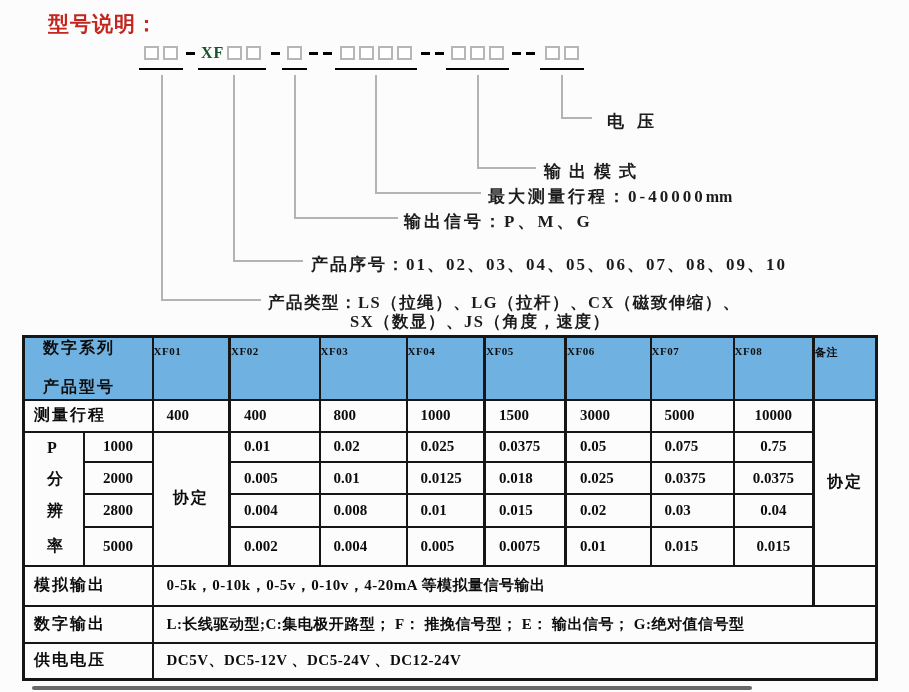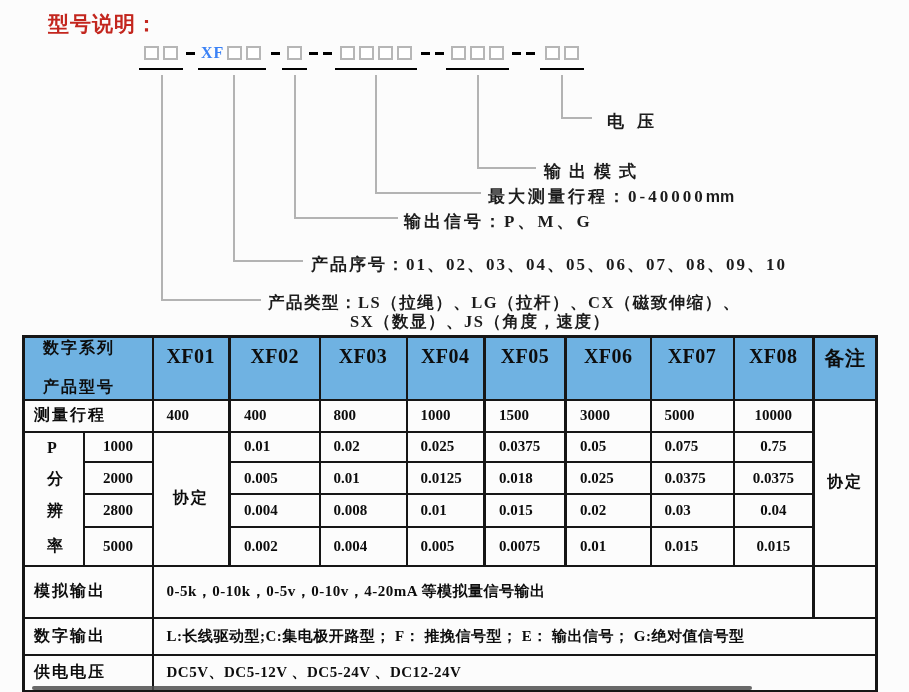--- a/index.html
+++ b/index.html
@@ -18,57 +18,57 @@
   .mg {
     position:absolute; top:43px; height:20px;
     border-bottom:2px solid #000; padding:2px 3px 3px 3px;
     white-space:nowrap; line-height:14px;
   }
   .mbox {
     display:inline-block; box-sizing:border-box; width:15px; height:14px;
     border:2px solid #b6b6b6; background:#fff; margin:0 2px; vertical-align:middle;
   }
   .mg-prefix {
-    display:inline-block; font-size:16px; font-weight:bold; color:#3b82f6;
+    display:inline-block; font-size:16px; font-weight:bold; color:#14532d;
     letter-spacing:1px; vertical-align:middle; margin-right:1px;
   }
   .dash1, .dash2 { position:absolute; top:52px; height:3px; background:#000; }
   .dash1 { width:9px; }
   .dash2 { width:9px; box-shadow:14px 0 0 #000; }
   
   .vline { position:absolute; width:2px; background:#b3b3b3; }
   .hline { position:absolute; height:2px; background:#b3b3b3; }
   
   .anno {
     position:absolute; white-space:nowrap; color:#1c1c1c;
     font-size:17px; font-weight:bold;text-align:right;
   }
   .ls-wide  { letter-spacing:13px; }
   .ls-mid   { letter-spacing:8px; }
   .ls-3     { letter-spacing:3px; }
   .ls-2     { letter-spacing:2px; }
   .ls-1     { letter-spacing:1.5px; font-size:16.5px; }
-  .unit { font-family:Liberation Sans, sans-serif; font-weight:bold; letter-spacing:0; font-size:16px; }
+  .unit { font-family:Liberation Serif, serif; font-weight:bold; letter-spacing:0; font-size:16px; }
   
   #spec-table {
     position:absolute; left:22px; top:335px; width:853px;
     border-collapse:collapse; table-layout:fixed;
     border:3px solid #161616;
     font-family:"Liberation Serif","DejaVu Serif",serif;
   }
   #spec-table td {
     border:2px solid #161616; font-weight:bold; color:#0d0d0d;
     overflow:hidden; white-space:nowrap; padding:0;
   }
   #spec-table td.tl { border-left-width:3px; }
   .hdr { background:#6fb2e2; }
   .hdr-left { vertical-align:middle; }
   .hdr-left div { font-size:16px; letter-spacing:2px; padding-left:18px; }
   .hdr-left div + div { margin-top:18px; }
-  .hdr-model, .hdr-remark { text-align:center; vertical-align:top; padding-top:7px !important; font-size:20px; letter-spacing:0.5px; }
+  .hdr-model, .hdr-remark { text-align:left; vertical-align:top; padding-top:7px !important; font-size:11px; letter-spacing:0.5px; }
   .lbl { font-size:16px; letter-spacing:2px; padding-left:9px !important; }
   .val { font-size:15px; padding-left:13px !important; }
   .ctr { text-align:center; padding-left:0 !important; }
   .pts { font-size:15px; }
   .agree { font-size:16px; letter-spacing:2px; }
   .pcol { vertical-align:top; padding-left:22px !important; }
   .pcol div { font-size:16px; }
   .txt { font-size:15px; padding-left:13px !important; letter-spacing:0.5px;margin-top:46px; }
   
   .bottom-bar { position:absolute; left:32px; top:686px; width:720px; height:4px; background:#4f4f4f; opacity:0.85; border-radius:2px; }
@@ -195,21 +195,21 @@
         <tr style="height:38px">
           <td class="ctr pts">5000</td>
           <td class="val tl">0.002</td>
           <td class="val">0.004</td>
           <td class="val">0.005</td>
           <td class="val tl">0.0075</td>
           <td class="val tl">0.01</td>
           <td class="val">0.015</td>
           <td class="val ctr">0.015</td>
         </tr>
-        <tr style="height:52px">
+        <tr style="height:40px">
           <td colspan="2" class="lbl">模拟输出</td>
           <td colspan="8" class="txt">0-5k，0-10k，0-5v，0-10v，4-20mA 等模拟量信号输出</td>
           <td class="tl"></td>
         </tr>
         <tr style="height:37px">
           <td colspan="2" class="lbl">数字输出</td>
           <td colspan="9" class="txt">L:长线驱动型;C:集电极开路型； F： 推挽信号型； E： 输出信号； G:绝对值信号型</td>
         </tr>
         <tr style="height:37px">
           <td colspan="2" class="lbl">供电电压</td>

